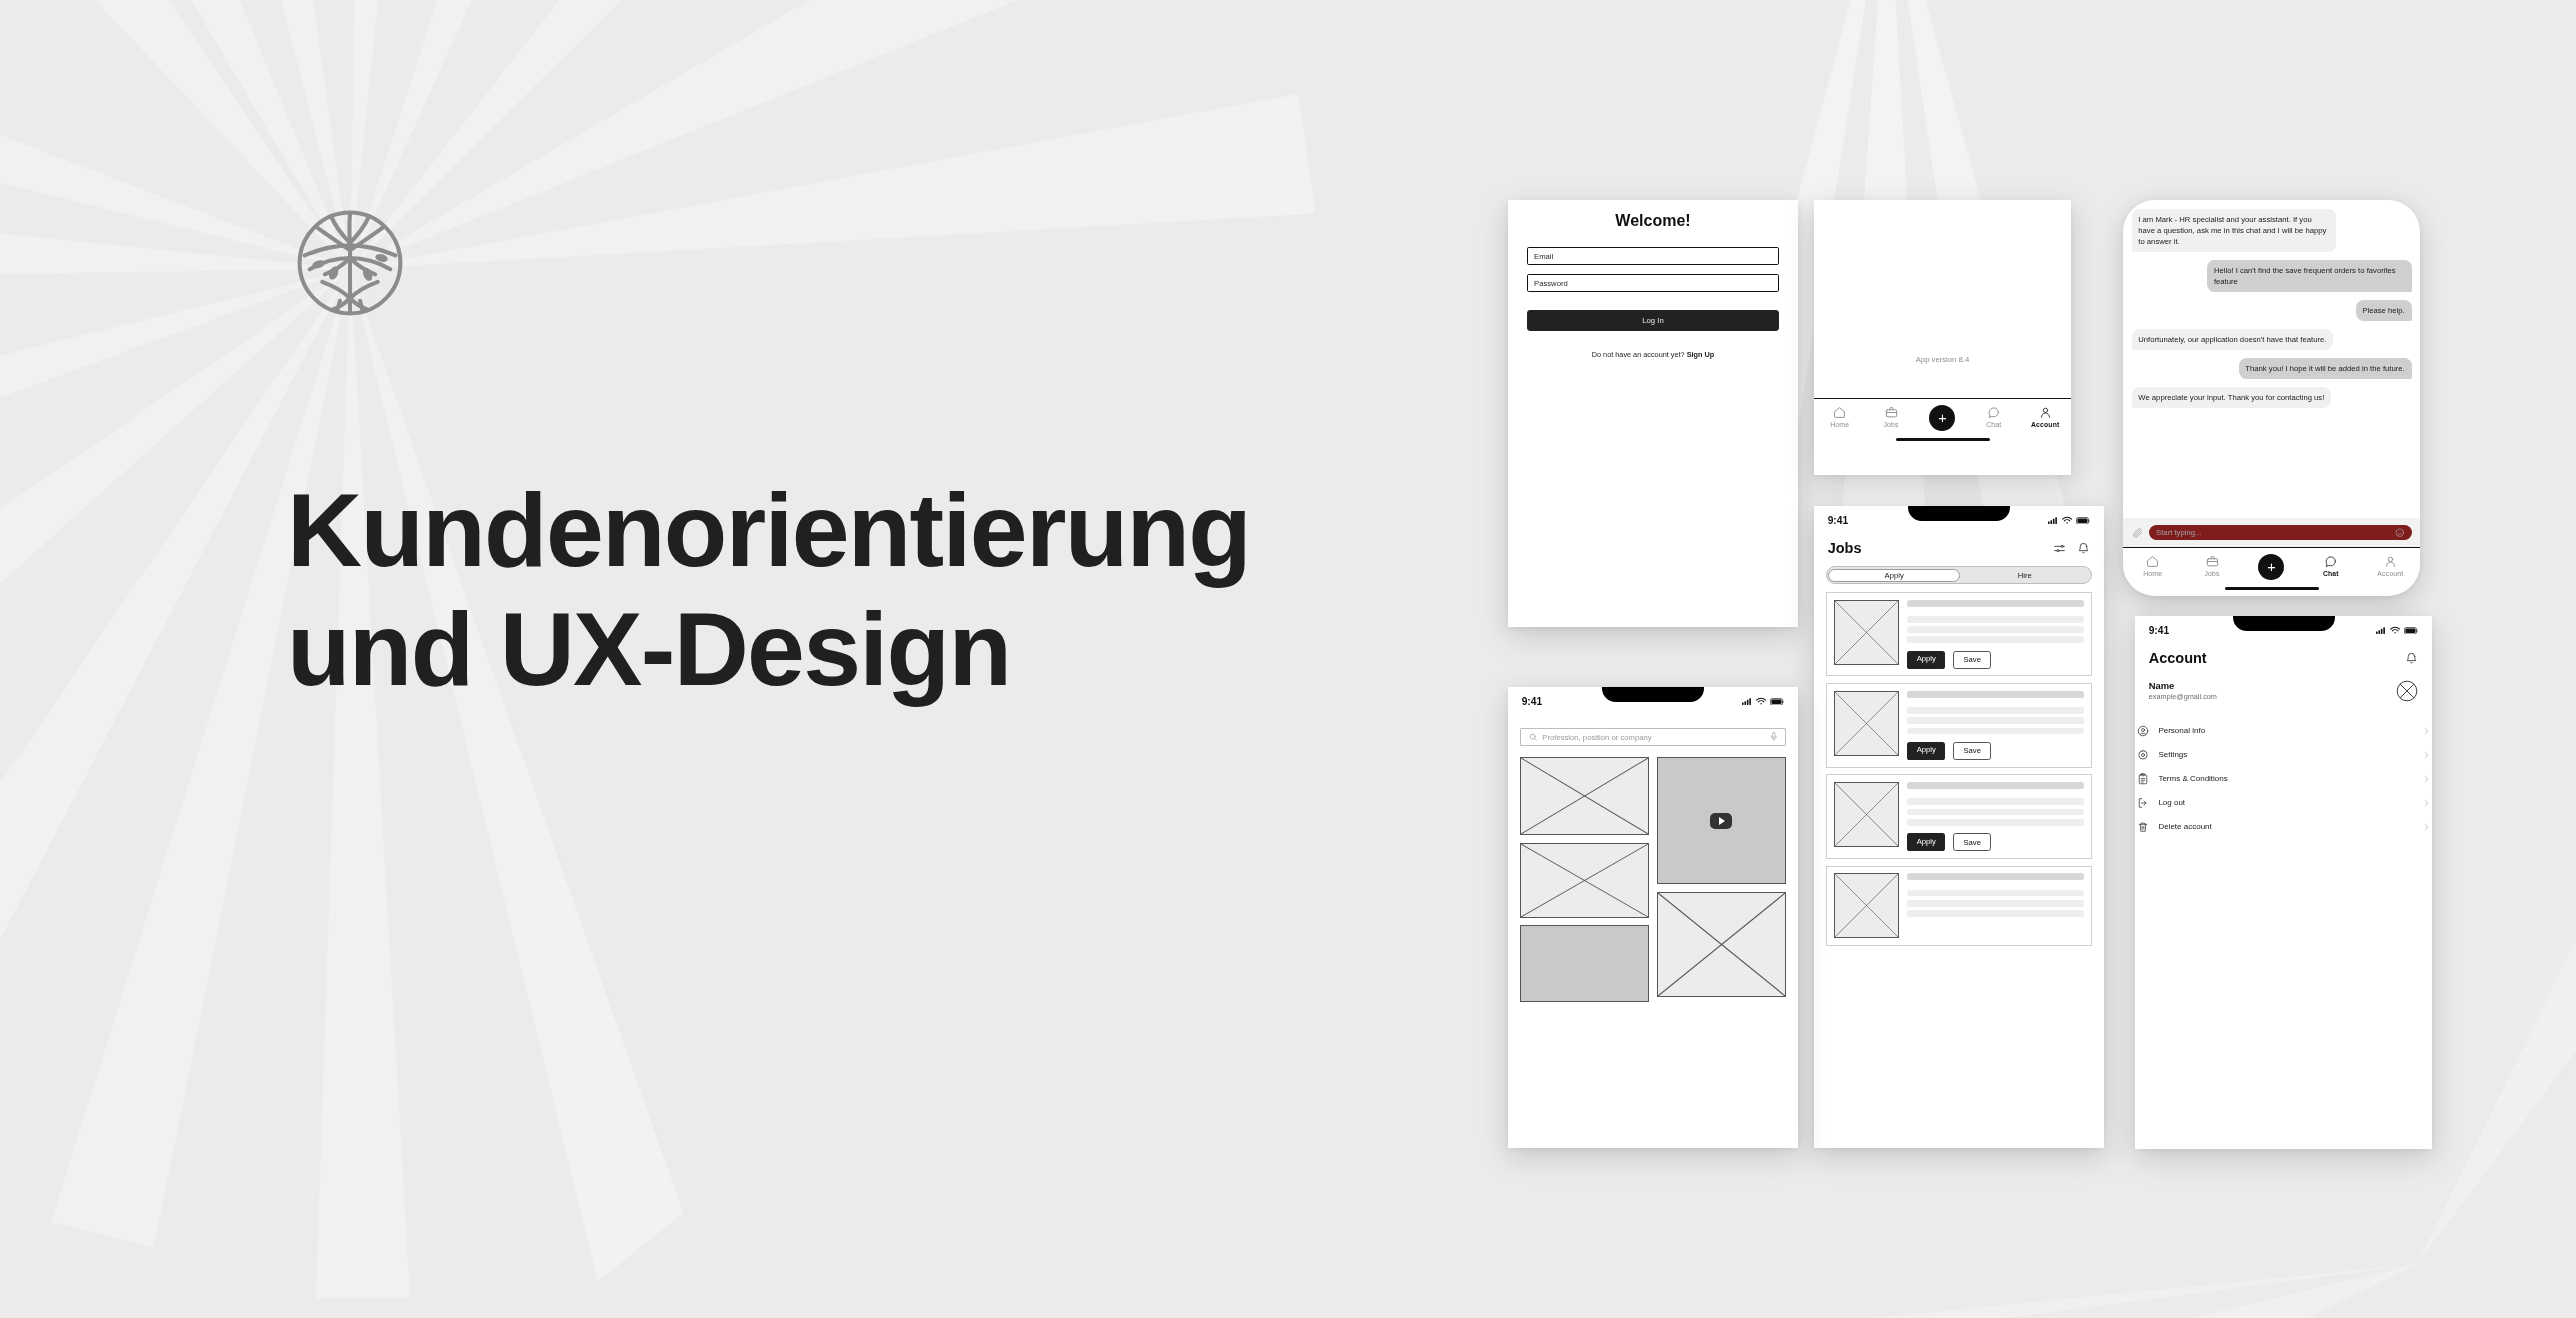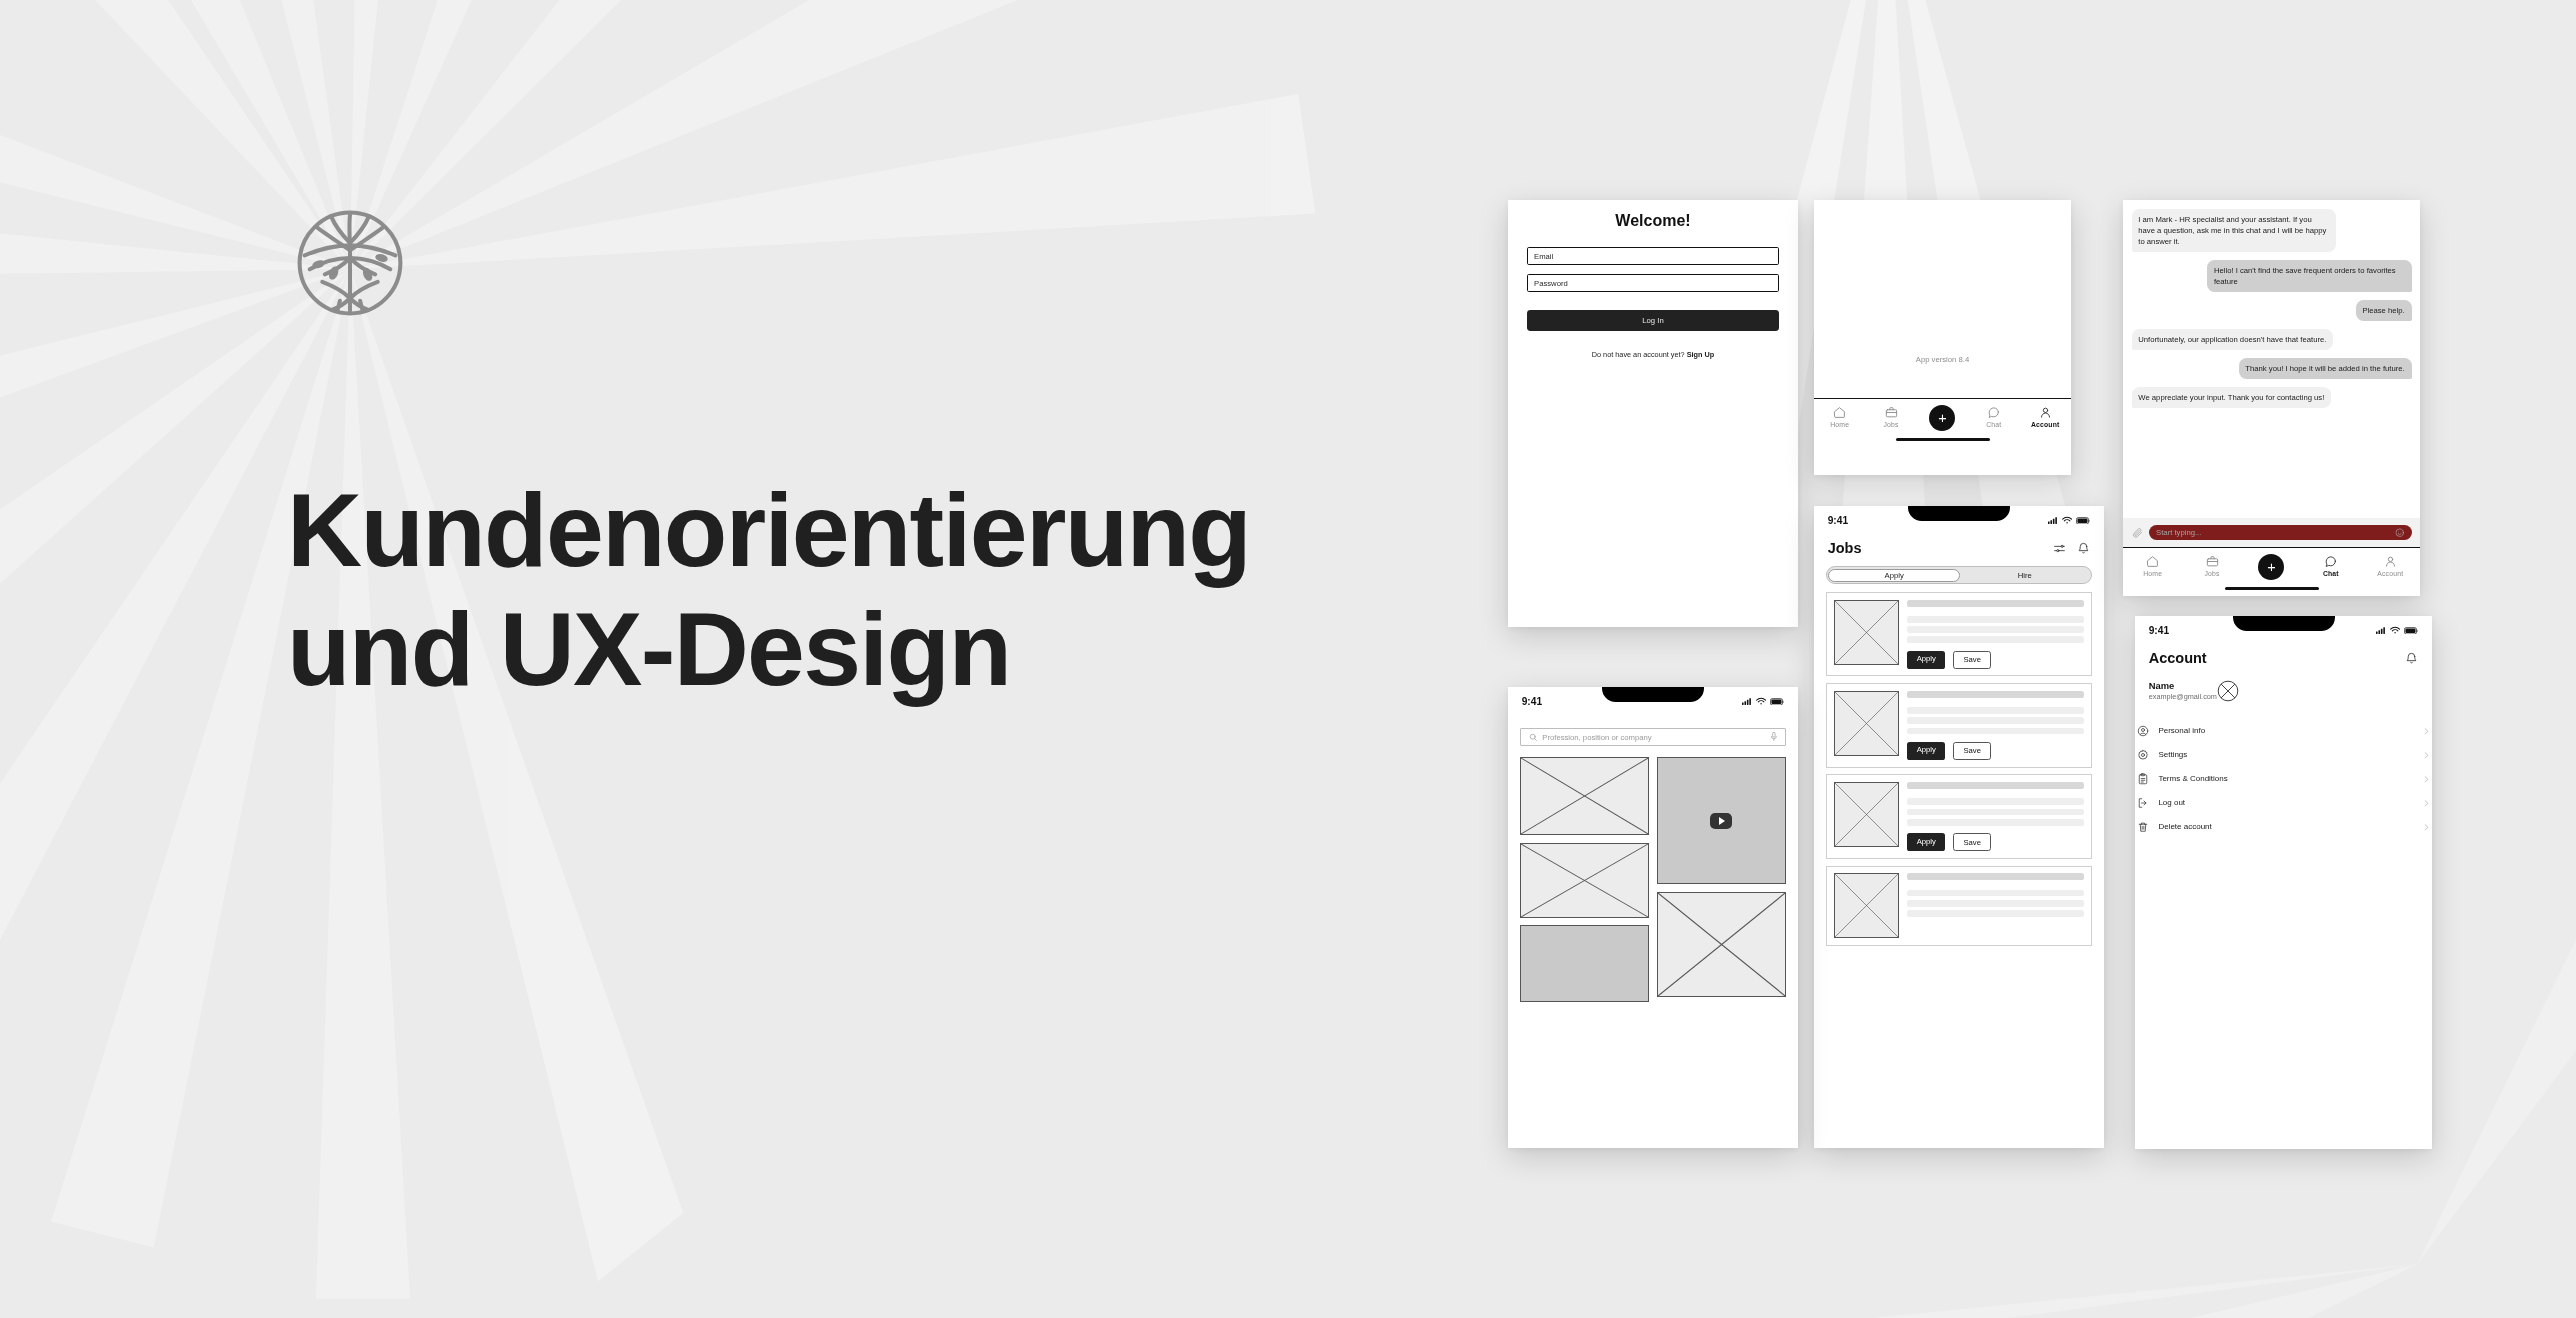--- a/index.html
+++ b/index.html
@@ -195,21 +195,21 @@
     padding:0 6.8px; font-size:7.7px; color:#a3a3a3;
   }
 
   
   .acct-header {
     display:flex; align-items:center; justify-content:space-between;
     padding:5.1px 13.7px 0 13.7px;
   }
   .acct-title { font-size:14.5px; font-weight:700; color:#111; }
   .acct-user {
-    display:flex; align-items:flex-start; 
+    display:flex; align-items:flex-start; justify-content:space-between;
     padding:13.7px 13.7px 0 13.7px;
   }
   .acct-name { font-size:9.4px; font-weight:700; color:#111; }
   .acct-mail { font-size:7.3px; color:#6d6d6d; margin-top:1.7px; }
   .avatar-x { flex:none; }
   .acct-menu { margin-top:17px; }
   .acct-row {
     display:flex; align-items:center; gap:9.4px;
     padding:6px 2px; font-size:8px; color:#1b1b1b;
   }
@@ -537,21 +537,21 @@
           <div class="tile" style="height:105px;margin-top:7.7px;">
               <svg viewBox="0 0 100 100" preserveAspectRatio="none">
                 <line x1="0" y1="0" x2="100" y2="100" stroke="#555" stroke-width="1"></line>
                 <line x1="100" y1="0" x2="0" y2="100" stroke="#555" stroke-width="1"></line>
               </svg>
             </div>
         </div>
       </div>
     </div>
 
-    <div class="phone p-chat" style="display:flex;flex-direction:column;">
+    <div class="phone p-chat" style="display:flex;flex-direction:column;border-radius:32px;">
       <div class="chat-body">
         <div class="bubble them">I am Mark - HR specialist and your assistant. If you have a question, ask me in this chat and I will be happy to answer it.</div>
         <div class="bubble me">Hello! I can't find the save frequent orders to favorites feature</div>
         <div class="bubble me">Please help.</div>
         <div class="bubble them">Unfortunately, our application doesn't have that feature.</div>
         <div class="bubble me">Thank you! I hope it will be added in the future.</div>
         <div class="bubble them">We appreciate your input. Thank you for contacting us!</div>
       </div>
       <div class="chat-input-row">
         <svg width="11" height="11" viewBox="0 0 24 24" fill="none" stroke="#9a9a9a" stroke-width="1.6" stroke-linecap="round" stroke-linejoin="round">

